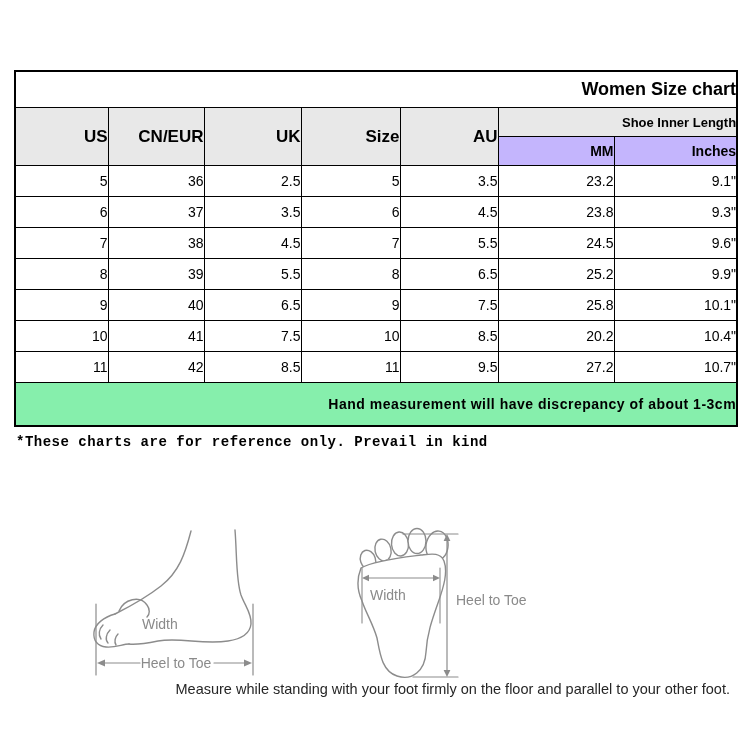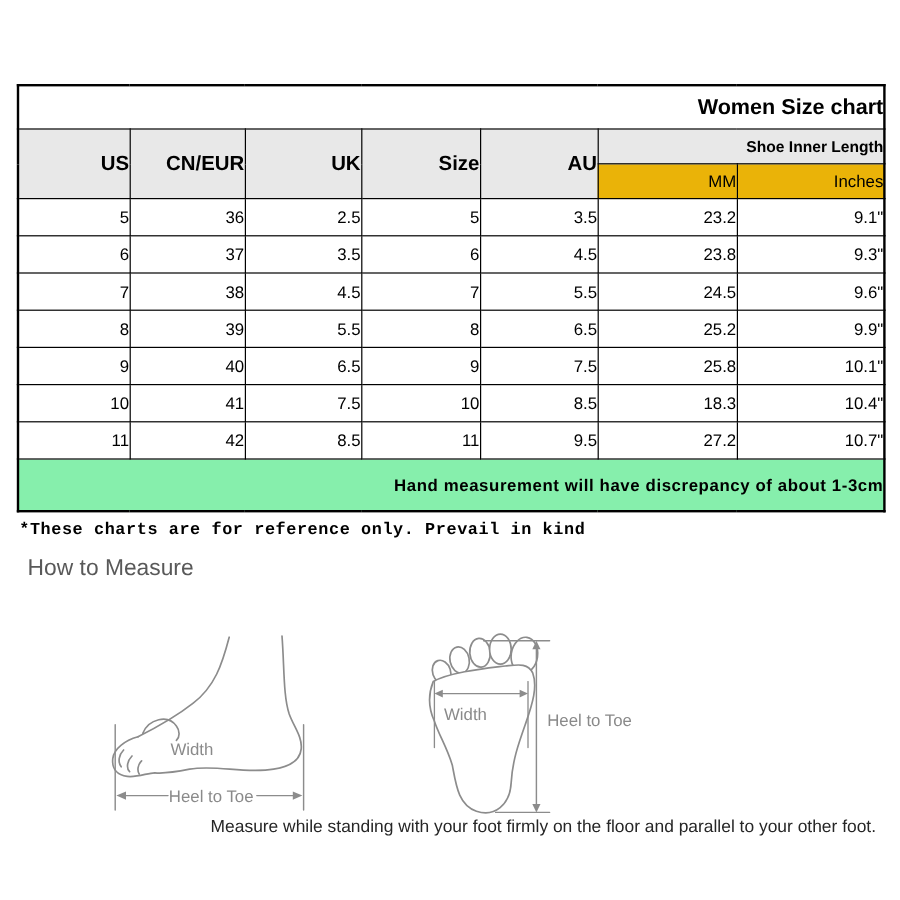--- a/index.html
+++ b/index.html
@@ -38,23 +38,23 @@
     font-weight:bold;
     height:56px;
   }
   th.group-head{
     background:#e8e8e8;
     font-size:13px;
     font-weight:bold;
     height:28px;
   }
   th.sub-head{
-    background:#eab308;
-    font-size:14px;
-    font-weight:normal;
+    background:#c4b5fd;
+    font-size:14px;
+    font-weight:bold;
     height:28px;
   }
   td.data-cell{
     height:30px;
     font-size:14px;
     background:#ffffff;
   }
   td.footer-note{
     height:42px;
     font-family:"Liberation Mono", monospace;
@@ -174,41 +174,40 @@
         <td class="data-cell">7.5</td>
         <td class="data-cell">25.8</td>
         <td class="data-cell">10.1"</td>
       </tr>
       <tr>
         <td class="data-cell">10</td>
         <td class="data-cell">41</td>
         <td class="data-cell">7.5</td>
         <td class="data-cell">10</td>
         <td class="data-cell">8.5</td>
-        <td class="data-cell">18.3</td>
+        <td class="data-cell">20.2</td>
         <td class="data-cell">10.4"</td>
       </tr>
       <tr>
         <td class="data-cell">11</td>
         <td class="data-cell">42</td>
         <td class="data-cell">8.5</td>
         <td class="data-cell">11</td>
         <td class="data-cell">9.5</td>
         <td class="data-cell">27.2</td>
         <td class="data-cell">10.7"</td>
       </tr>
       <tr>
         <td class="footer-note" colspan="7">Hand measurement will have discrepancy of about 1-3cm</td>
       </tr>
     </tbody>
   </table>
 
   <div class="reference-note">*These charts are for reference only. Prevail in kind</div>
 
-  <div class="htm-heading">How to Measure</div>
 
   <div class="diagram diagram-side">
     <svg width="185" height="150" viewBox="0 0 185 150" fill="none" stroke="#8c8c8c" stroke-width="1.4" stroke-linecap="round">
 
       <path d="M103,3 C97,26 91,44 73,58 C59,69 41,79 27,86"></path>
       <path d="M147,2 C149,28 148,52 153,67 C157,78 164,86 163,96 C162,106 153,111 140,113 C115,117 92,109 70,113 C60,115 50,117 41,116"></path>
       <path d="M27,86 C16,89 7,96 6,104 C5,113 10,118 18,119 C27,120 35,116 41,116"></path>
       <path d="M15,97 C11,101 10,107 13,111"></path>
       <path d="M22,102 C18,106 17,112 20,115"></path>
       <path d="M30,106 C27,109 26,114 28,117"></path>

